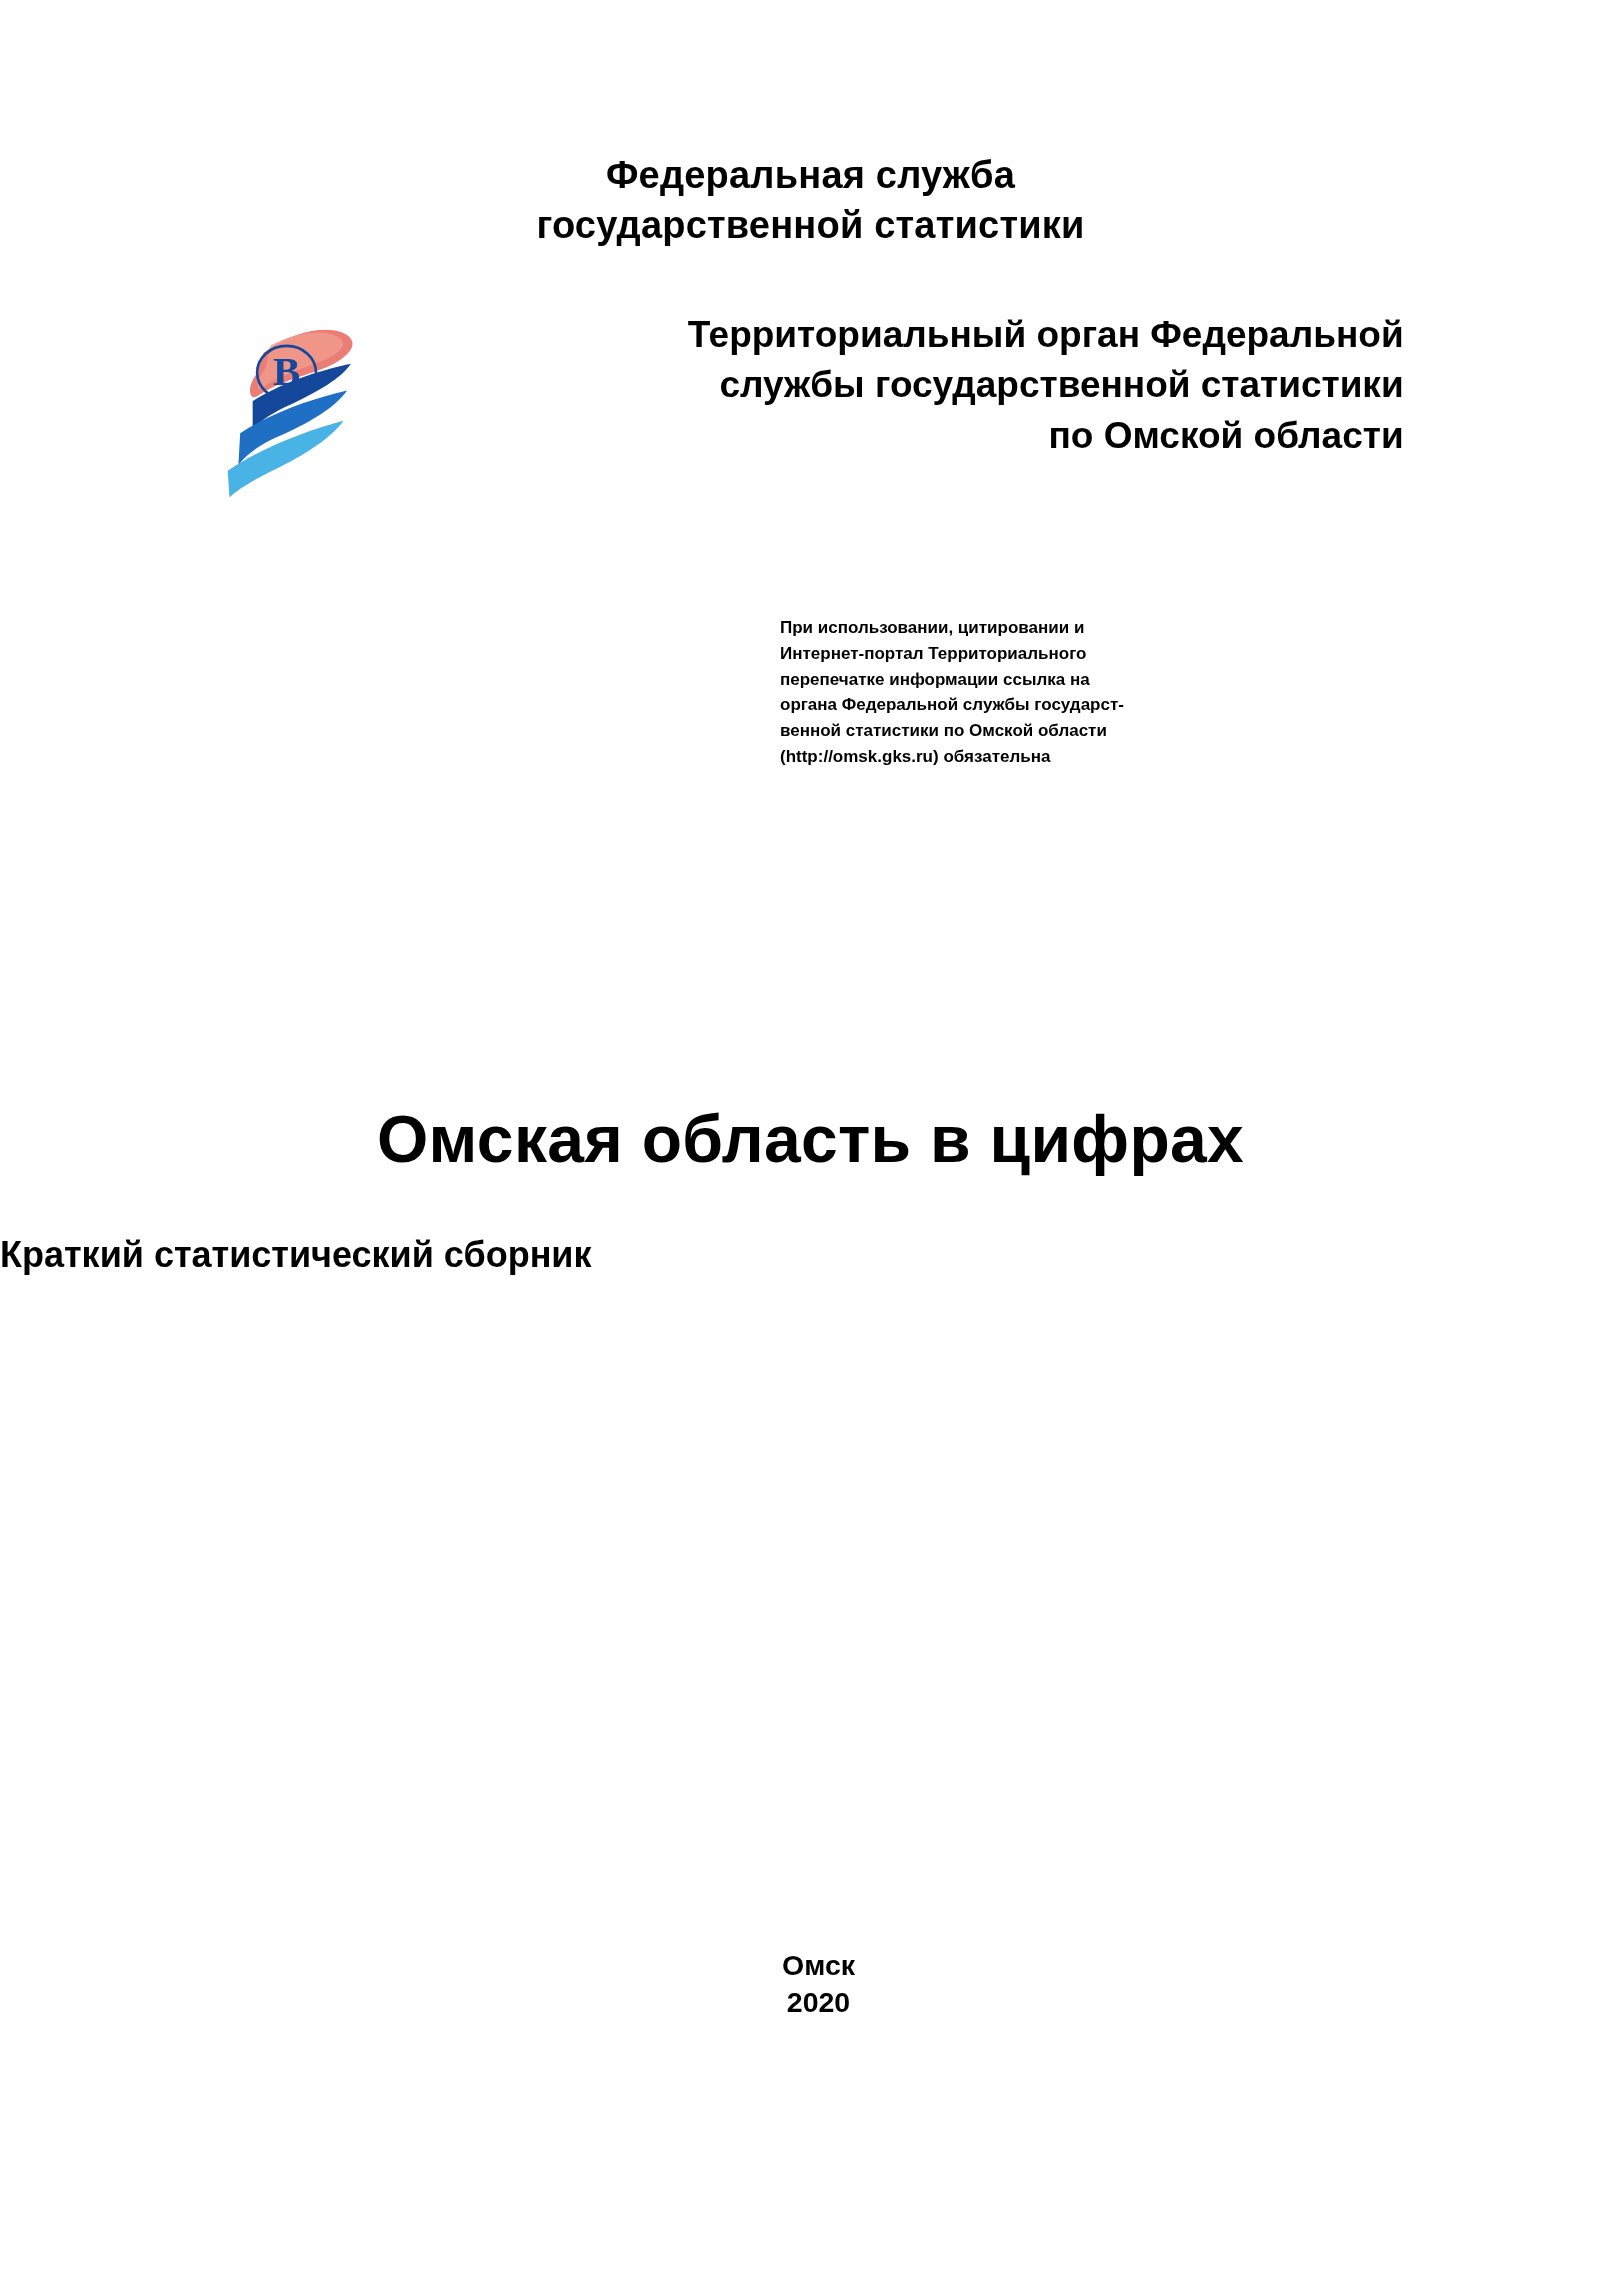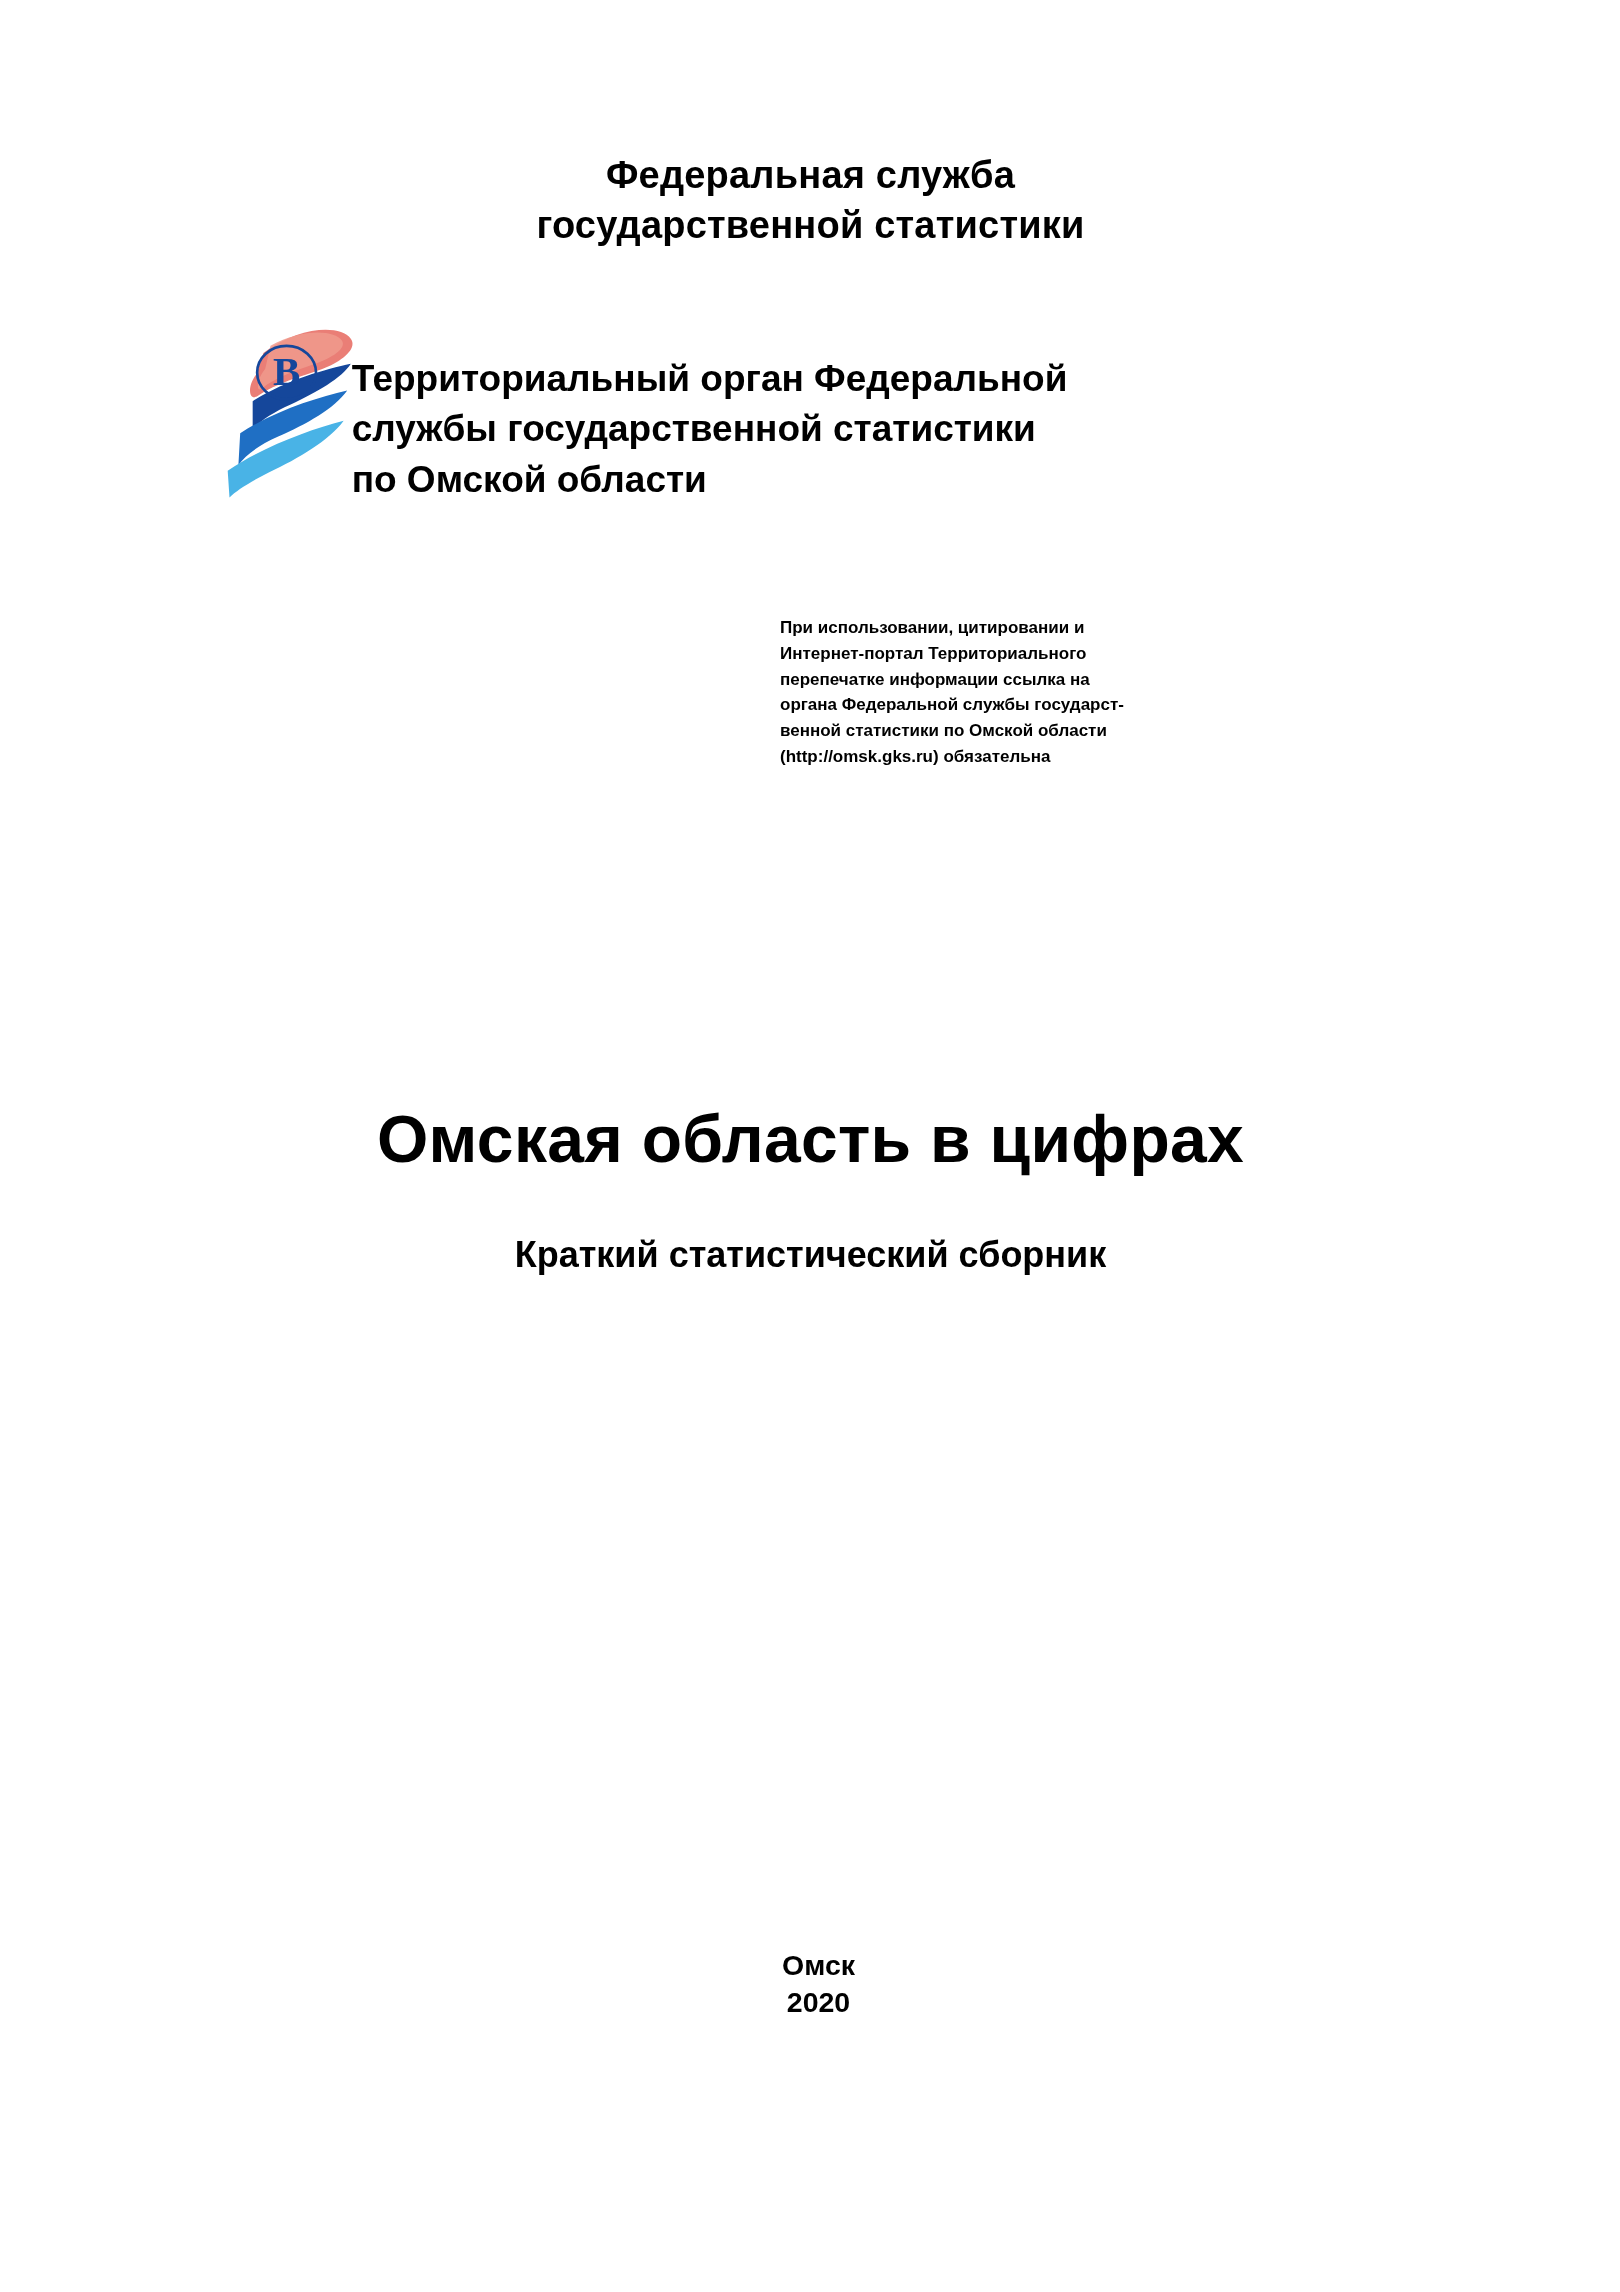--- a/index.html
+++ b/index.html
@@ -51,24 +51,23 @@
     width: 165px;
     height: 183px;
     flex: 0 0 165px;
     margin-top: 9px;
     margin-right: 5.3px;
   }
   .org-heading {
     font-size: 37px;
     font-weight: bold;
     line-height: 1.36;
-    text-align: left;
+    text-align: right;
     width: 1052px;
     margin-left: -36px;
-    margin-top: 44px;
   }
   .org-heading .line { display: block; }
 
   
   .citation {
     position: absolute;
     top: 615px;
     left: 780px;
     width: 731px;
     font-size: 17px;
@@ -87,21 +86,20 @@
     text-align: center;
     font-size: 66px;
     font-weight: bold;
     letter-spacing: 0.3px;
   }
   .title-sub {
     position: absolute;
     top: 1234px;
     left: 0;
     width: 1621px;
-    text-align: center;
     font-size: 36px;
     font-weight: bold;
   }
   .title-edition {
     position: absolute;
     top: 1341px;
     left: 0;
     width: 1621px;
     text-align: center;
     font-size: 37px;

